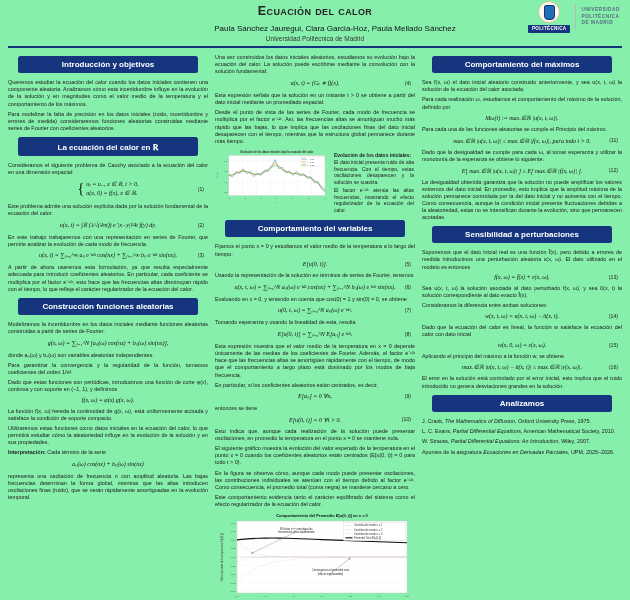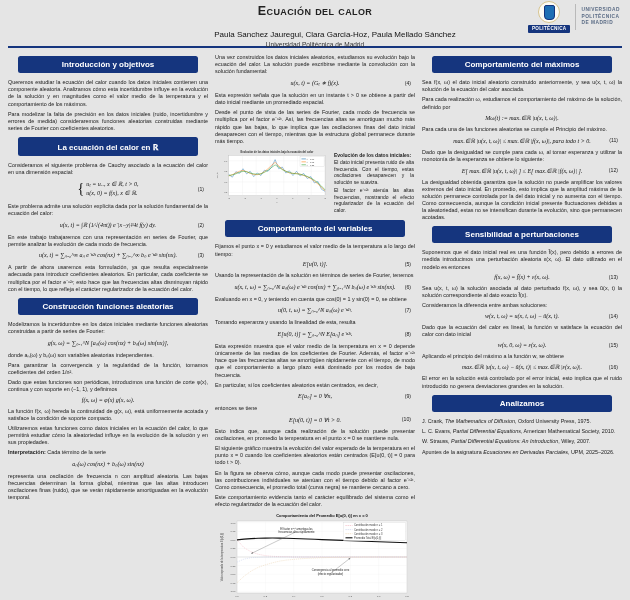--- a/index.html
+++ b/index.html
@@ -1,23 +1,23 @@
 <!DOCTYPE html>
 <html><head>
 <meta charset="utf-8">
 <style>
   html,body{margin:0;padding:0;background:#fff;}
   body{width:630px;height:600px;overflow:hidden;font-family:"Liberation Sans",sans-serif;color:#1a1a1a;}
-  .poster{position:relative;width:630px;height:600px;background:#e5e5e5;}
+  .poster{position:relative;width:630px;height:600px;background:#86efac;}
 
   
   .hdr{position:relative;height:40px;padding-top:4px;}
   .hdr-center{width:100%;text-align:center;}
   .hdr-title{font-variant:small-caps;font-size:12.5px;font-weight:600;letter-spacing:.4px;color:#222;}
-  .hdr-authors{font-size:8px;margin-top:12px;color:#111;padding-left:40px;}
+  .hdr-authors{font-size:8px;margin-top:6px;color:#111;padding-left:40px;}
   .hdr-affil{font-size:6.5px;margin-top:1.5px;color:#333;}
   .logo{position:absolute;right:10px;top:1px;display:flex;align-items:center;gap:5px;}
   .logo-left{display:flex;flex-direction:column;align-items:center;}
   .crest{width:20px;height:20px;border-radius:50%;border:1px solid #d6c48f;display:flex;align-items:center;justify-content:center;background:#fdfbf5;}
   .crest-inner{width:9px;height:13px;background:#1f6fb4;border-radius:2px 2px 4px 4px;border:1px solid #15357e;}
   .badge{background:#15357e;color:#fff;font-size:4.6px;font-weight:700;letter-spacing:.3px;padding:1.5px 4px;border-radius:1px;margin-top:1.5px;}
   .logo-div{width:1px;height:26px;background:#b9b9b9;}
   .logo-text{font-size:4.8px;line-height:1.35;letter-spacing:.5px;color:#5a6b85;font-weight:600;}
   .rule{height:2.2px;background:#15357e;margin:2px 8px 0 8px;}
 

